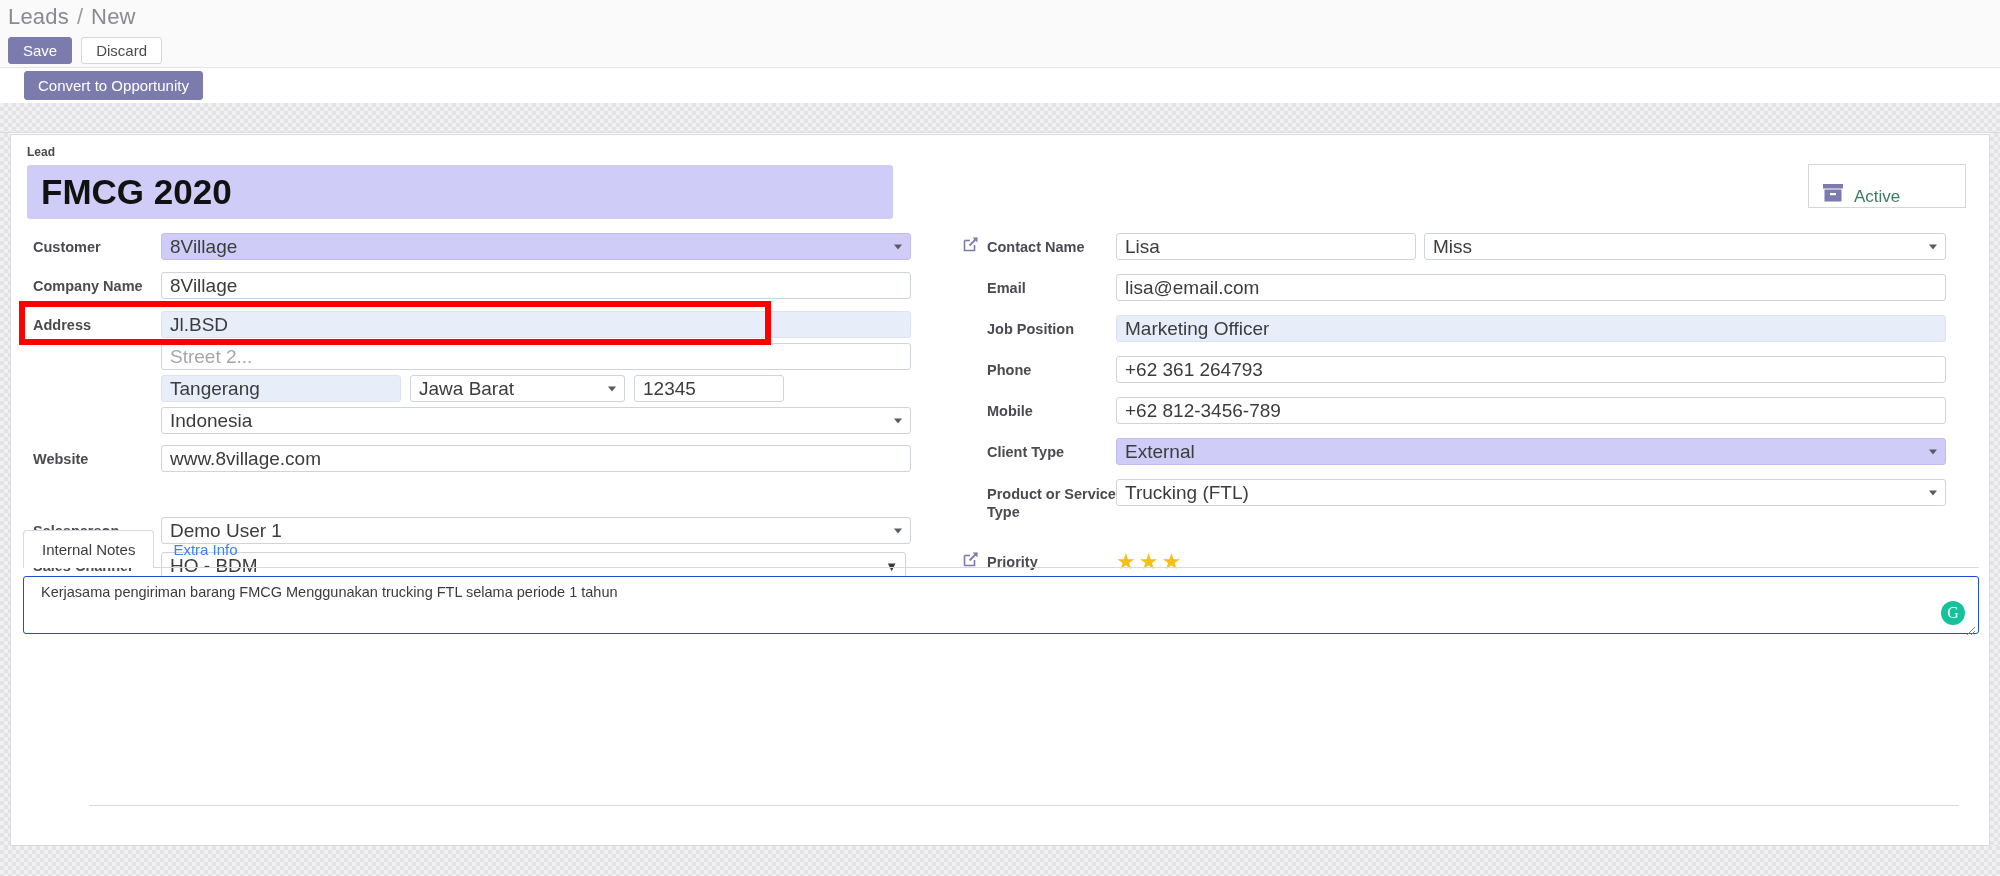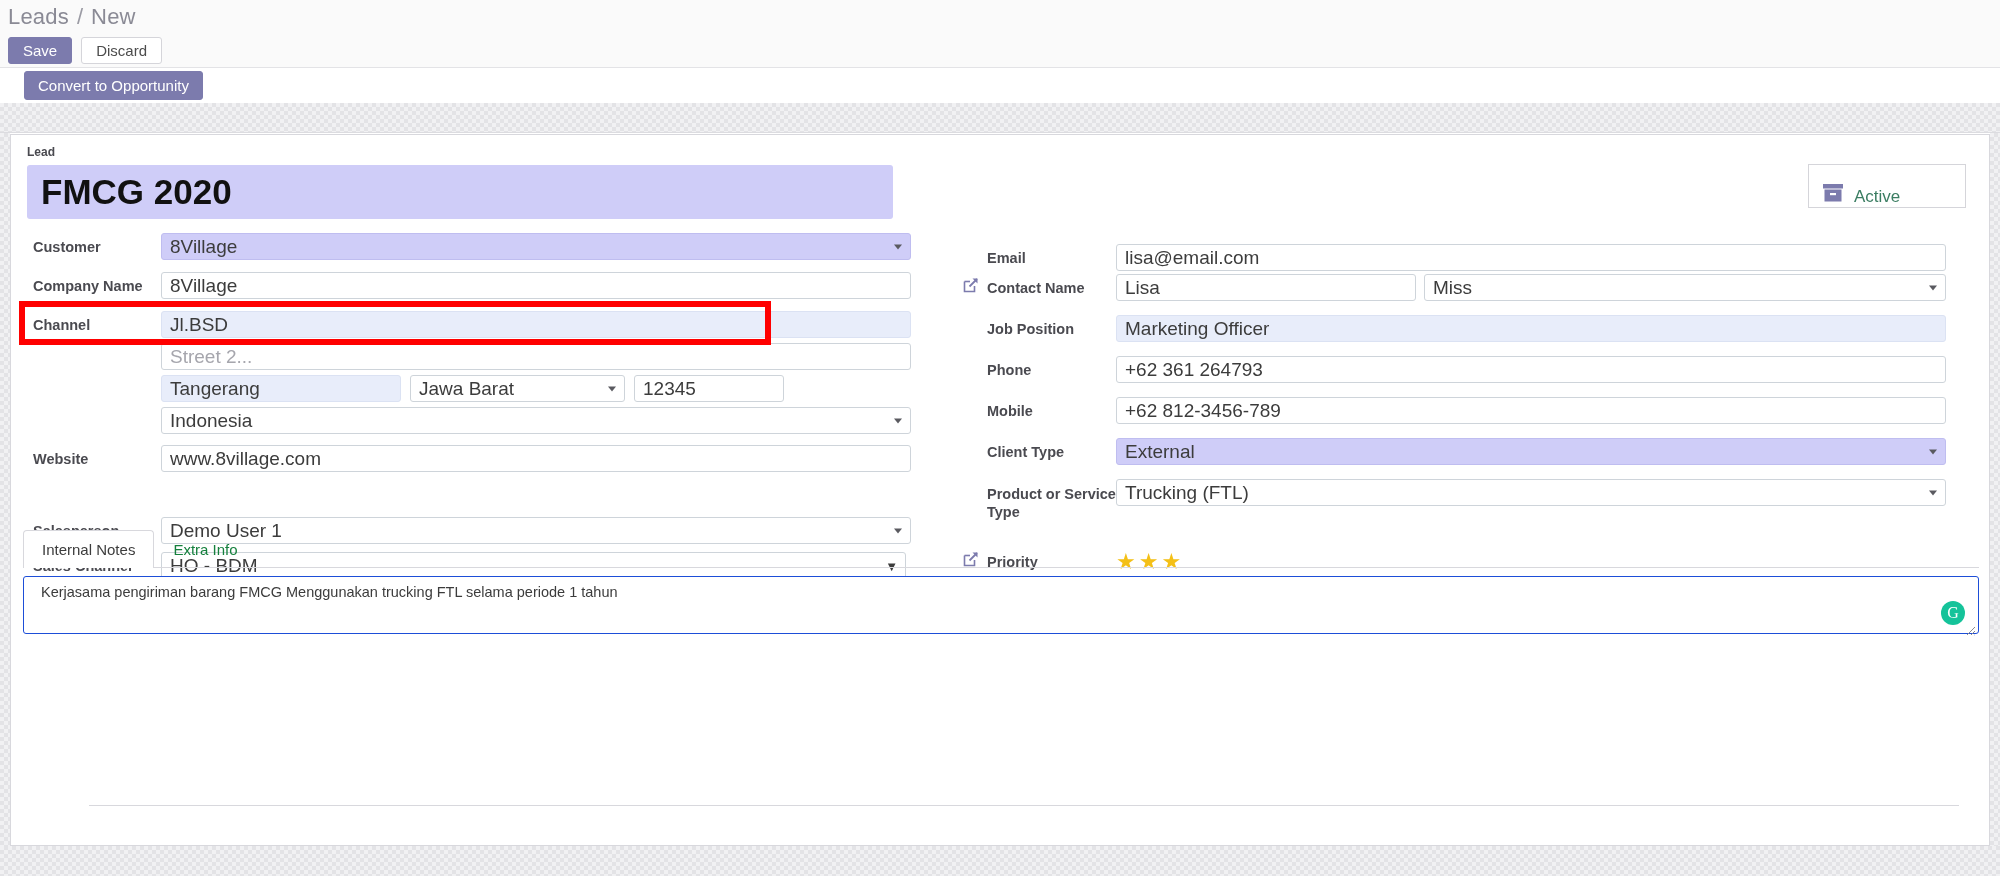--- a/index.html
+++ b/index.html
@@ -184,21 +184,21 @@
     border-radius: 12px; padding: 2px 8px;
     display: inline-flex; align-items: center; gap: 5px; line-height: 1.25;
   }
   .tag-x { font-weight: bold; font-size: 11px; cursor: pointer; }
 
   
   .notes-wrap { position: absolute; left: 12px; top: 395px; width: 1956px; }
   .tabs { display: flex; align-items: center; border-bottom: 1px solid #d8d8dd; }
   .tab {
     font-size: 15px; padding: 10px 18px; cursor: pointer;
-    border: 1px solid transparent; border-bottom: none; color: #15803d;
+    border: 1px solid transparent; border-bottom: none; color: #3b82f6;
     border-top-left-radius: 4px; border-top-right-radius: 4px;
     margin-bottom: -1px;
   }
   .tab.active {
     color: #3c3c3c; background: #fff;
     border-color: #d8d8dd; border-bottom-color: #fff;
   }
   .notes-area {
     position: relative;
     margin-top: 8px; width: 1956px; height: 58px;
@@ -290,21 +290,21 @@
       </div>
 
       <div class="frow" style="margin-top:9px;">
         <div class="flabel flabel-l">Company Name</div>
         <div class="fctl">
           <input class="inp" value="8Village" style="">
         </div>
       </div>
 
       <div class="frow" style="margin-top:9px;">
-        <div class="flabel flabel-l">Channel</div>
+        <div class="flabel flabel-l">Address</div>
         <div class="fctl">
           <input class="inp blu" value="Jl.BSD" style="">
           <div class="addr-row">
             <input class="inp" placeholder="Street 2..." style="">
           </div>
           <div class="addr-row">
             <input class="inp blu" style="width: 240px;" value="Tangerang">
             <div class="sel-wrap" style="width:215px;">
               <input class="inp" value="Jawa Barat" style="">
               <span class="caret"></span>
@@ -343,27 +343,20 @@
           <div class="sel-wrap">
             <input class="inp" value="HO - BDM" style="">
             <span class="caret-chev">▼</span>
           </div>
         </div>
       </div>
 
     </div>
 
     <div class="col-right">
-
-      <div class="frow" style="margin-top:11px;">
-        <div class="flabel flabel-r">Email</div>
-        <div class="fctl" style="padding-right:35px;">
-          <input class="inp" value="lisa@email.com" style="">
-        </div>
-      </div>
 
       <div class="frow">
         <div class="flabel flabel-r">
           <span class="ext-icon">
             <svg width="16" height="16" viewBox="0 0 16 16">
               <path d="M1.5 4.5 L1.5 14.5 L11.5 14.5 L11.5 9" fill="none" stroke="#7c7bad" stroke-width="1.6"></path>
               <path d="M1.5 4.5 L7 4.5" fill="none" stroke="#7c7bad" stroke-width="1.6"></path>
               <path d="M6.5 9.5 L14 2" stroke="#7c7bad" stroke-width="1.8" fill="none"></path>
               <path d="M9.5 1.5 L14.5 1.5 L14.5 6.5 Z" fill="#7c7bad"></path>
             </svg>
@@ -373,20 +366,27 @@
         <div class="fctl" style="display:flex; gap:8px; padding-right:35px;">
           <input class="inp" style="flex: 0 0 300px;" value="Lisa">
           <div class="sel-wrap" style="flex:1 1 auto;">
             <input class="inp" value="Miss" style="">
             <span class="caret"></span>
           </div>
         </div>
       </div>
 
       <div class="frow" style="margin-top:11px;">
+        <div class="flabel flabel-r">Email</div>
+        <div class="fctl" style="padding-right:35px;">
+          <input class="inp" value="lisa@email.com" style="">
+        </div>
+      </div>
+
+      <div class="frow" style="margin-top:11px;">
         <div class="flabel flabel-r">Job Position</div>
         <div class="fctl" style="padding-right:35px;">
           <input class="inp blu" value="Marketing Officer" style="">
         </div>
       </div>
 
       <div class="frow" style="margin-top:11px;">
         <div class="flabel flabel-r">Phone</div>
         <div class="fctl" style="padding-right:35px;">
           <input class="inp" value="+62 361 264793" style="">

